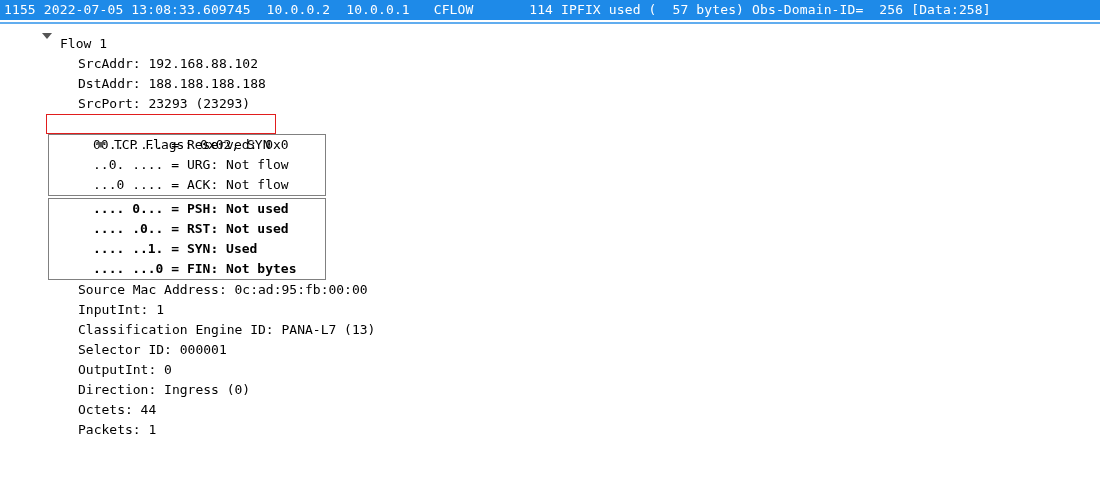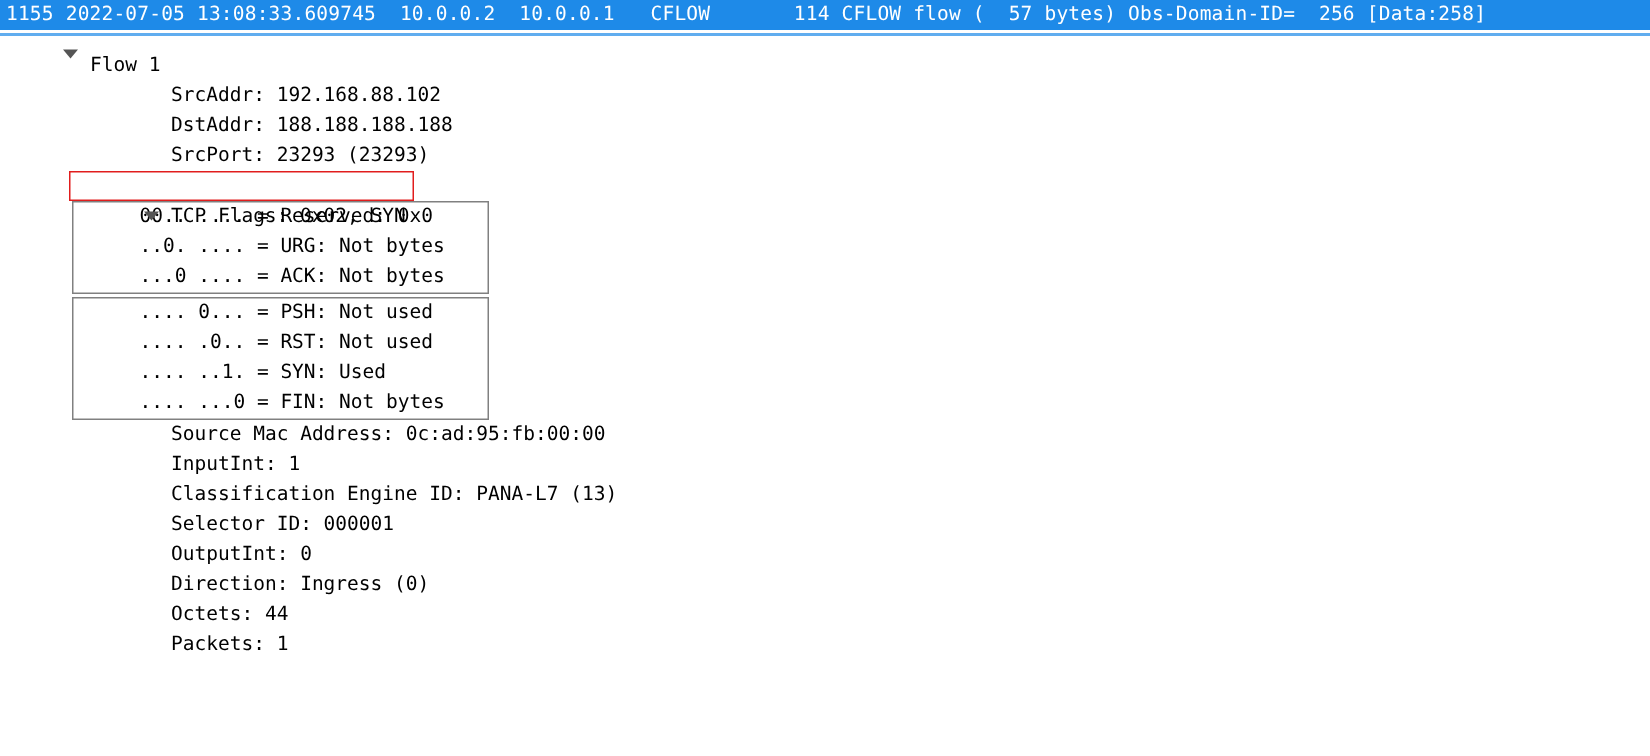--- a/index.html
+++ b/index.html
@@ -24,21 +24,21 @@
     .sep-line {
       height:2px;
       background:#1e8ae8;
       margin-top:2px;
       margin-bottom:6px;
       box-shadow: inset 0 0 0 1px rgba(255,255,255,0.3);
     }
     .tree { padding:4px 4px 12px 4px; }
     .row  { white-space:pre; display:flex; align-items:flex-start; height:20px; }
     .ind0 { margin-left:38px; }
-    .ind1 { margin-left:110px; }
+    .ind1 { margin-left:74px; }
     .tri  {
       display:inline-block;
       width:0;height:0;
       border-left:5px solid transparent;
       border-right:5px solid transparent;
       border-top:6px solid #555;
       margin-right:8px;
       position:relative; top:-1px;
     }
     .red-outline {
@@ -46,28 +46,28 @@
       border:1px solid #e11d1d;
       padding:0 4px 0 2px;
       height:20px;
     }
     .box {
       border:1px solid #808080;
       margin-left:44px;
       width:278px;
     }
     .box .row { margin-left:44px; }
-    .box + .box { margin-top:2px; }
+    .box + .box { margin-top:2px;font-weight:bold; }
     .box:first-of-type { margin-top:2px; }
     .tri-host { display:inline-flex; align-items:center; }
   </style>
 </head>
 <body>
 
-<div class="topbar"><span>1155</span> <span>2022-07-05 13:08:33.609745</span>  <span>10.0.0.2</span>  <span>10.0.0.1</span>   <span>CFLOW</span>       <span>114</span> <span>CFLOW flow (</span><span>  57 bytes)</span><span> Obs-Domain-ID=</span><span>  256</span><span> [Data:258]</span></div>
+<div class="topbar"><span>1155</span> <span>2022-07-05 13:08:33.609745</span>  <span>10.0.0.2</span>  <span>10.0.0.1</span>   <span>CFLOW</span>       <span>114</span> <span>IPFIX used (</span><span>  57 bytes)</span><span> Obs-Domain-ID=</span><span>  256</span><span> [Data:258]</span></div>
 
 <div class="sep-line"></div>
 
 <div class="tree">
 
   <div class="row ind0">
     <span class="tri-host"><span class="tri"></span></span><span>Flow 1</span>
   </div>
 
   <div class="row ind1"><span>SrcAddr: 192.168.88.102</span></div>
@@ -75,22 +75,22 @@
   <div class="row ind1"><span>SrcPort: 23293 (23293)</span></div>
 
   <div class="row" style="margin-left:42px;">
     <span class="red-outline">
       <span class="tri-host"><span class="tri"></span></span><span>TCP Flags: 0x02, SYN</span>
     </span>
   </div>
 
   <div class="box">
     <div class="row"><span>00.. .... = Reserved: 0x0</span></div>
-    <div class="row"><span>..0. .... = URG: Not bytes</span></div>
-    <div class="row"><span>...0 .... = ACK: Not bytes</span></div>
+    <div class="row"><span>..0. .... = URG: Not flow</span></div>
+    <div class="row"><span>...0 .... = ACK: Not flow</span></div>
   </div>
 
   <div class="box">
     <div class="row"><span>.... 0... = PSH: Not used</span></div>
     <div class="row"><span>.... .0.. = RST: Not used</span></div>
     <div class="row"><span>.... ..1. = SYN: Used</span></div>
     <div class="row"><span>.... ...0 = FIN: Not bytes</span></div>
   </div>
 
   <div class="row ind1"><span>Source Mac Address: 0c:ad:95:fb:00:00</span></div>

